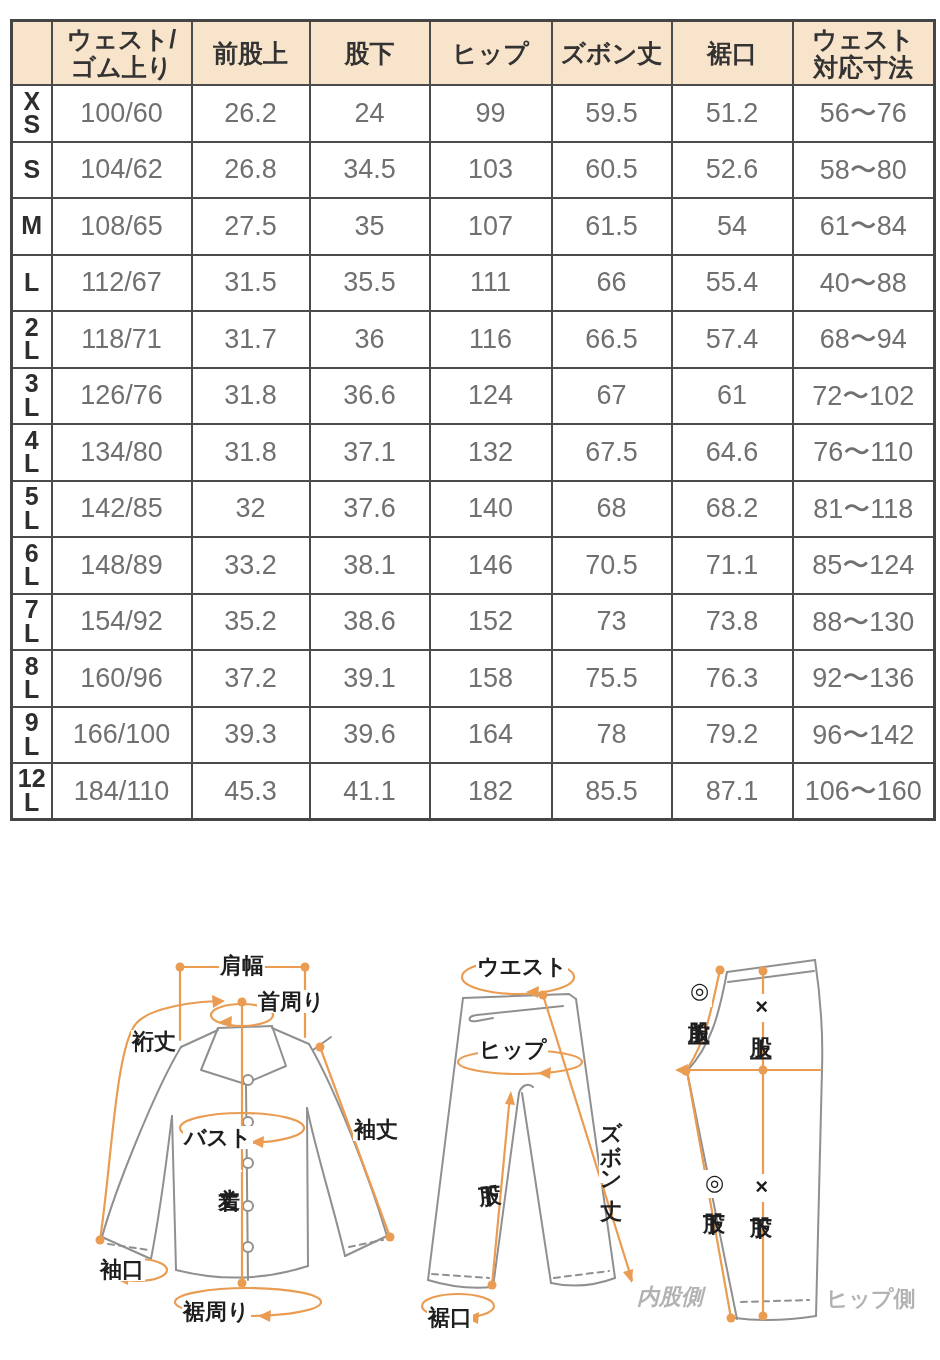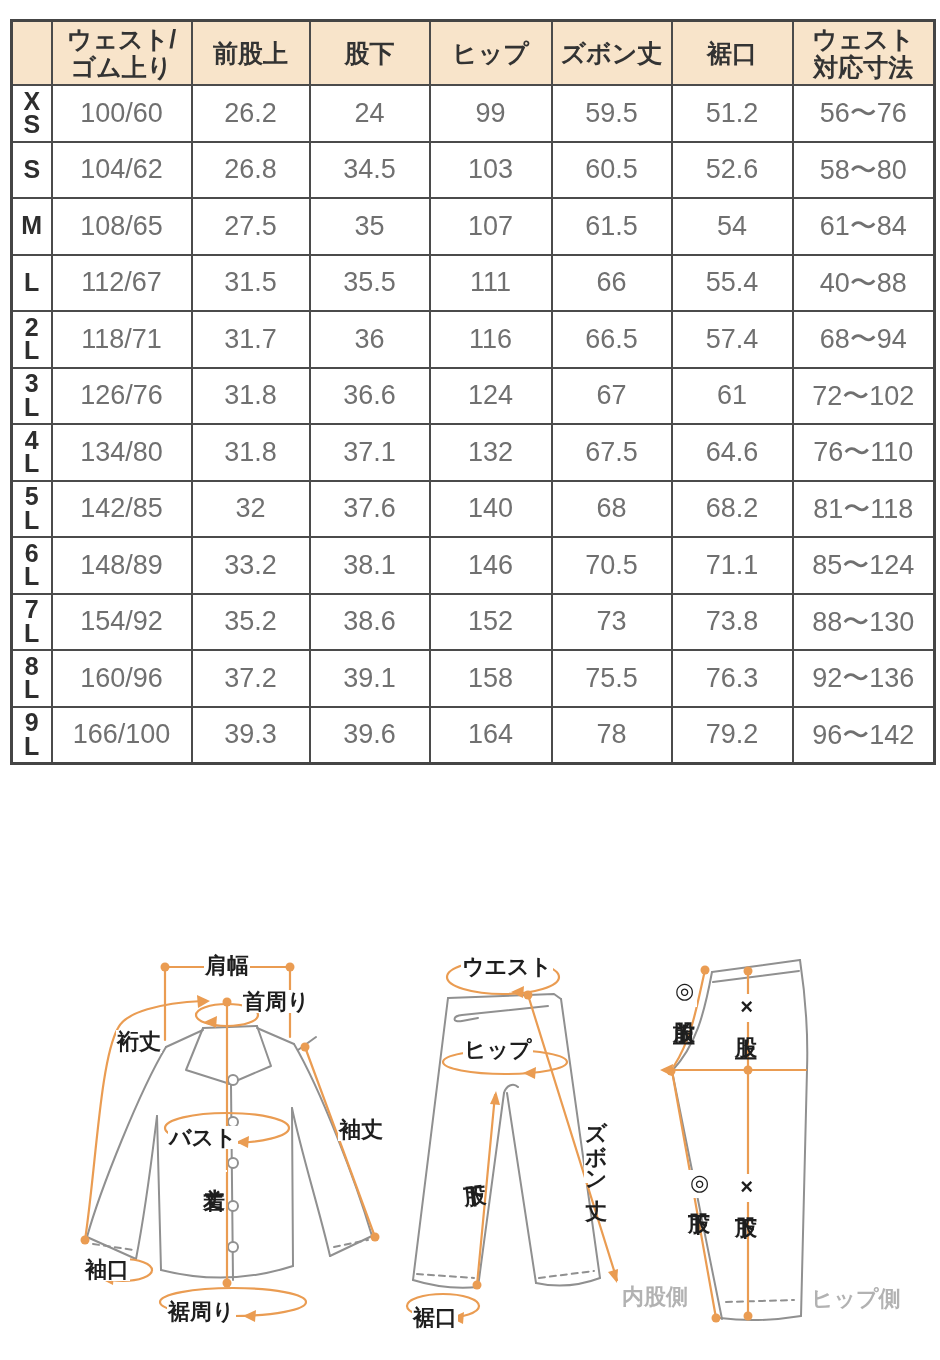--- a/index.html
+++ b/index.html
@@ -21,21 +21,21 @@
     white-space:pre-line; height:62px; line-height:1.12;
   }
   table.size tbody tr { height:56.5px; }
   table.size tbody th {
     font-size:25px; font-weight:bold; color:#2e2e2e;
     white-space:pre-line; line-height:0.95; background:#fff;
   }
   table.size tbody td { font-size:27px; color:#707070; background:#fff; }
 
   
-  .diagram { position:absolute; left:0; top:940px; width:832px; height:420px; }
+  .diagram { position:absolute; left:15px; top:940px; width:832px; height:420px; }
   .diagram svg { position:absolute; left:0; top:0; }
   .dlabel {
     position:absolute; font-size:22px; font-weight:bold; color:#1e1e1e;
     background:#fff; line-height:1.05; white-space:nowrap; padding:0 1px;
     z-index:2;
   }
   .center { transform:translateX(-50%); }
   .vlabel { writing-mode:vertical-rl; text-orientation:upright; letter-spacing:1px; }
   .muted { color:#b2b2b2; background:transparent; }
   .tilt { transform:rotate(-6deg); }
@@ -203,20 +203,31 @@
           <th>9
 L</th>
           <td>166/100</td>
           <td>39.3</td>
           <td>39.6</td>
           <td>164</td>
           <td>78</td>
           <td>79.2</td>
           <td>96〜142</td>
         </tr>
+        <tr>
+          <th>12
+L</th>
+          <td>184/110</td>
+          <td>45.3</td>
+          <td>41.1</td>
+          <td>182</td>
+          <td>85.5</td>
+          <td>87.1</td>
+          <td>106〜160</td>
+        </tr>
       </tbody>
   </table>
 
   <div class="diagram">
 
     <svg width="940" height="420" viewBox="0 0 940 420">
 
       <g>
         <path class="g" d="M 203,88 L 257,86"></path>
         <path class="g" d="M 203,88 L 186,130 L 227,143"></path>
@@ -331,18 +342,18 @@
     <div class="dlabel" style="left:461px; top:15px;">ウエスト</div>
     <div class="dlabel" style="left:463px; top:98px;">ヒップ</div>
     <div class="dlabel vlabel" style="left:584px; top:164px;">ズボン丈</div>
     <div class="dlabel vlabel tilt" style="left:460px; top:228px;">股下</div>
     <div class="dlabel" style="left:412px; top:366px;">裾口</div>
 
     <div class="dlabel vlabel" style="left:672px; top:38px;">◎前股上</div>
     <div class="dlabel vlabel" style="left:734px; top:54px;">×股上</div>
     <div class="dlabel vlabel" style="left:687px; top:230px;">◎股下</div>
     <div class="dlabel vlabel" style="left:734px; top:234px;">×股下</div>
-    <div class="dlabel muted" style="left:621px; top:345px;">内股側</div>
+    <div class="dlabel muted" style="left:621px; top:345px;font-style:italic;">内股側</div>
     <div class="dlabel muted" style="left:810px; top:347px;">ヒップ側</div>
 
   </div>
 
 </div>
 
 </body></html>

